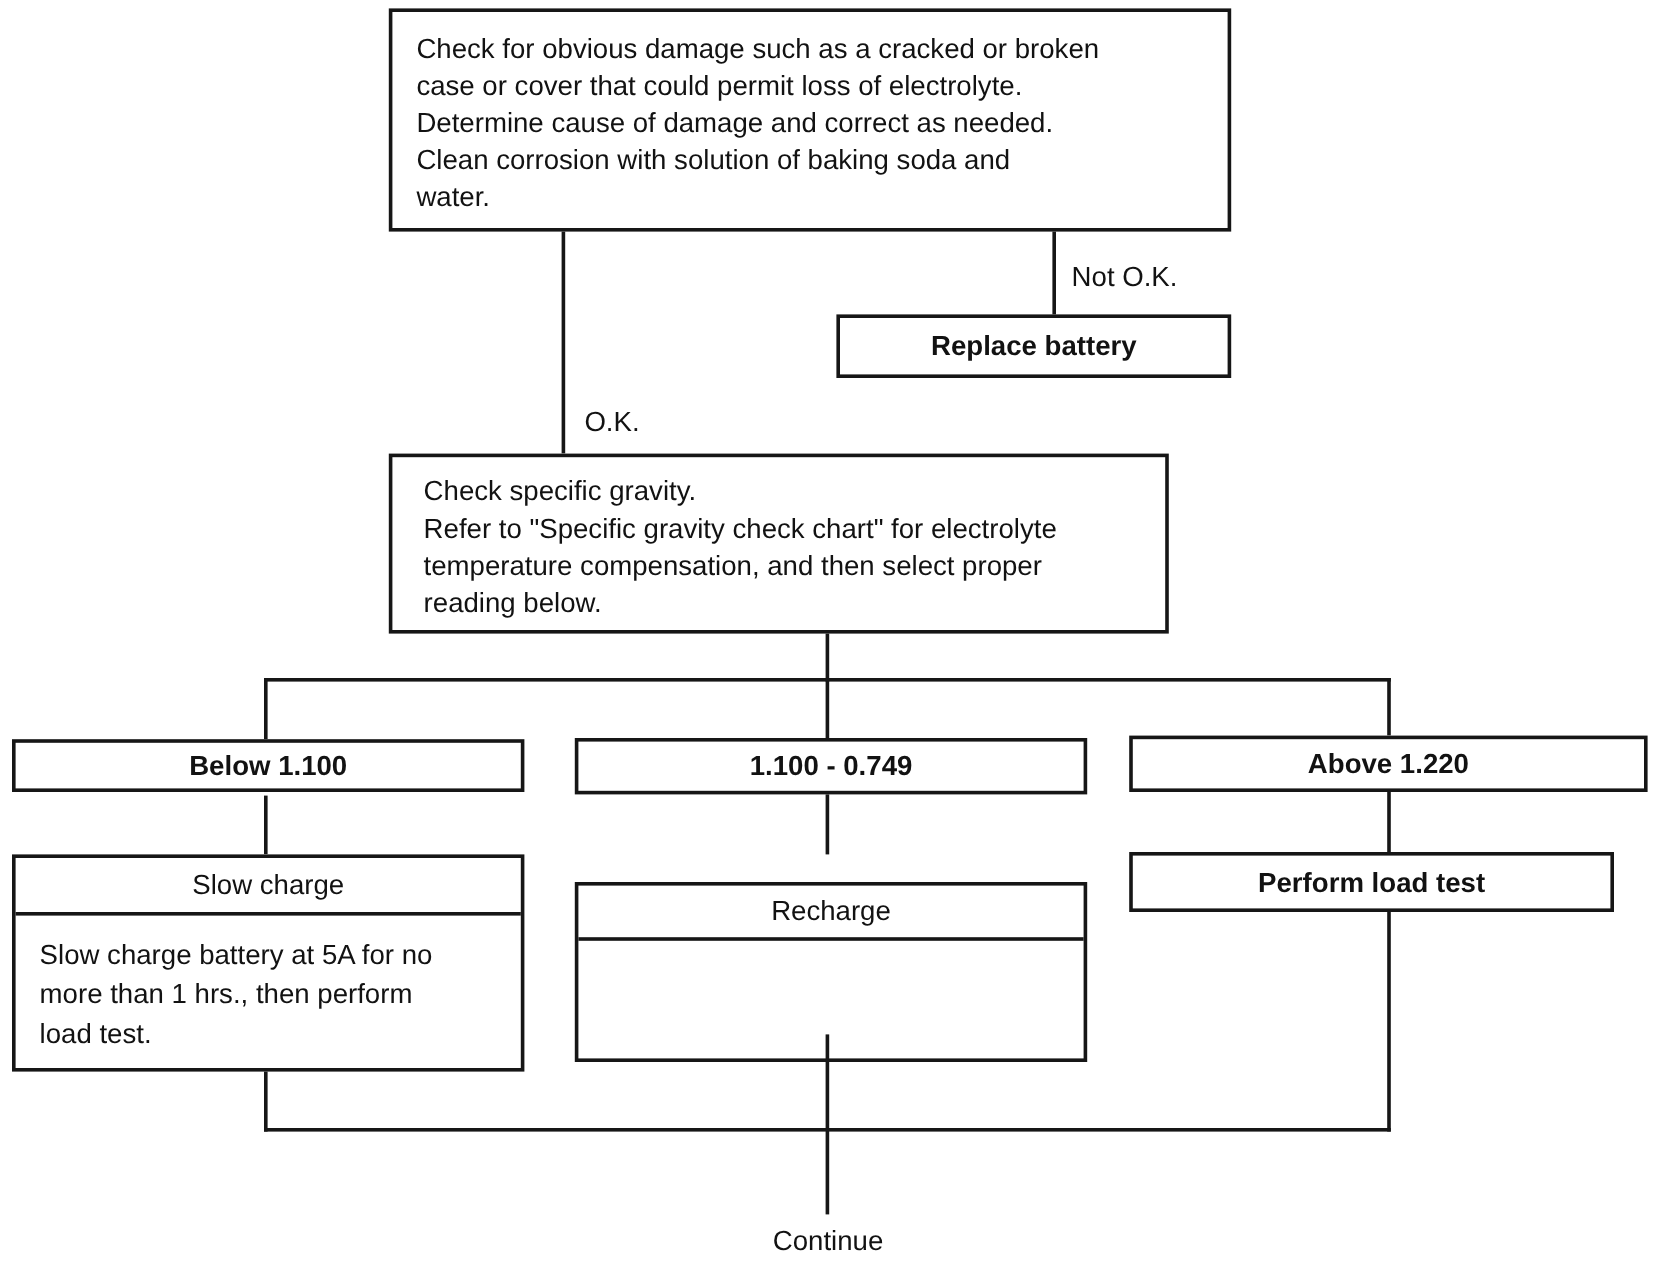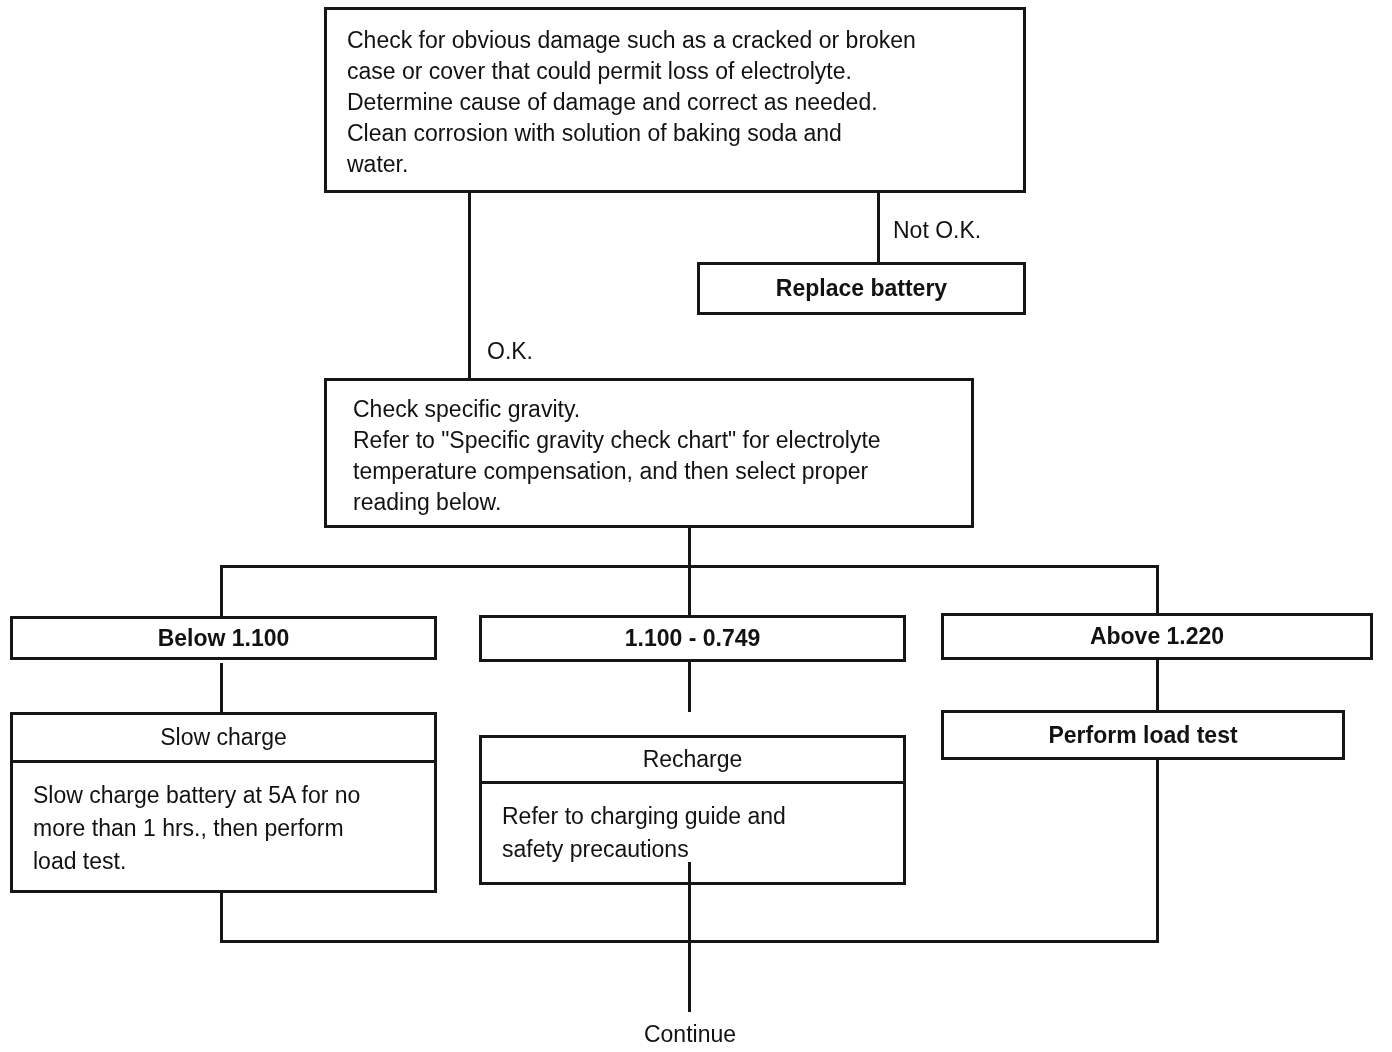--- a/index.html
+++ b/index.html
@@ -117,22 +117,20 @@
 
   <div class="box two-part" style="left:10px; top:712px; width:427px; height:181px; padding:0;">
     <div class="hdr" style="height:48px;">Slow charge</div>
     <div class="bdy">Slow charge battery at 5A for no
 more than 1 hrs., then perform
 load test.</div>
   </div>
 
   <div class="box two-part" style="left:479px; top:712px; width:427px; height:150px; padding:0;margin-top:23px;">
     <div class="hdr" style="height:46px;">Recharge</div>
-    <div class="bdy">Refer to charging guide and
-safety precautions</div>
   </div>
 
   <div class="box center-label" style="left:941px; top:710px; width:404px; height:50px;">
     <span>Perform load test</span>
   </div>
 
   <div class="line vline" style="left:220px; top:893px; height:50px;"></div>
   <div class="line vline" style="left:688px; top:862px; height:150px;"></div>
   <div class="line vline" style="left:1156px; top:760px; height:183px;"></div>
 

